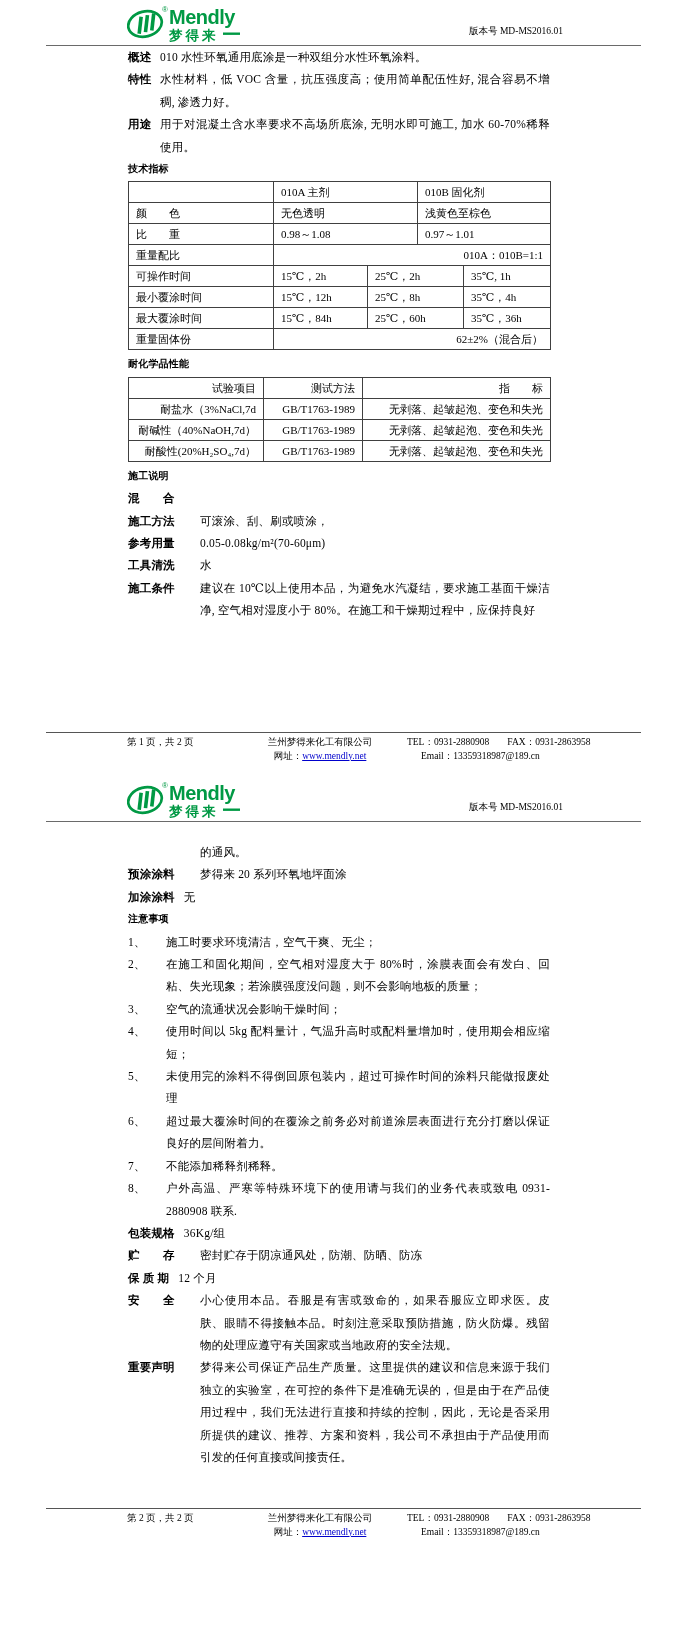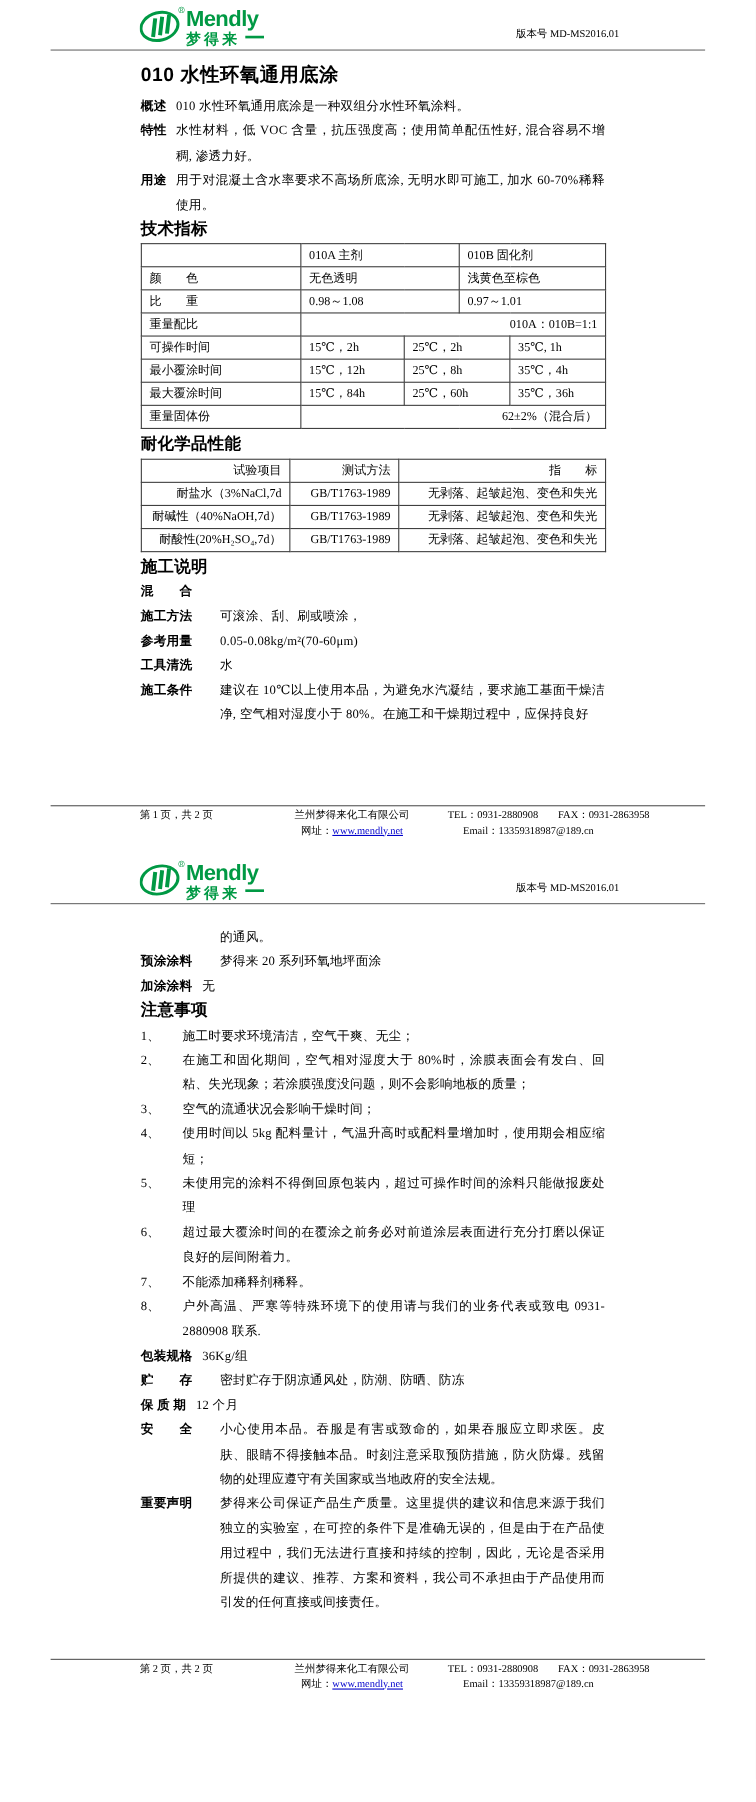--- a/index.html
+++ b/index.html
@@ -17,21 +17,21 @@
   
   .hdr { position:relative; height:45px; }
   .logo { position:absolute; left:127px; top:3px; }
   .version { position:absolute; right:124px; top:25px; font-size:9.5px; white-space:nowrap; }
   .hrule { border:none; border-top:1.5px solid #6a6a6a; margin:0 46px; height:0; }
 
   
   .content { padding:0 137px 0 128px; font-size:11.5px; line-height:22.4px; letter-spacing:0.2px; }
   h1.title { font-family:"Liberation Sans","DejaVu Sans",sans-serif; font-size:17.5px; letter-spacing:0.5px;
              margin:9px 0 5px 0; line-height:26px; font-weight:bold; }
-  h3.sec { font-size:15px; font-weight:bold; margin:0; line-height:22.4px; }
+  h3.sec { font-size:10px; font-weight:bold; margin:0; line-height:22.4px; }
 
   .sect, .kv, .note { display:flex; align-items:flex-start; }
   .lab { font-weight:bold; white-space:nowrap; }
   .sect > .lab { flex:0 0 32px; }
   .kv   > .lab { flex:0 0 72px; }
   .kv.tight > .lab { flex:0 0 auto; margin-right:9px; }
   .txt { flex:1; text-align:justify; }
   .note > .num { flex:0 0 38px; }
 
   
@@ -71,21 +71,20 @@
           <text x="42" y="21" style="fill:var(--green);font-family:'Liberation Sans',sans-serif;font-size:20px;font-weight:bold;letter-spacing:-0.5px">Mendly</text>
           <text x="42" y="37" style="fill:var(--green);font-size:13.5px;font-weight:bold;letter-spacing:3px">梦得来</text>
           <rect x="96" y="29.5" width="17" height="2.4" style="fill:var(--green)"></rect>
         </svg>
       </div>
       <div class="version">版本号 MD-MS2016.01</div>
     </div>
     <hr class="hrule">
 
     <div class="content">
-      <h1 class="title">010 水性环氧通用底涂</h1>
 
       <div class="sect">
         <div class="lab">概述</div>
         <div class="txt">010 水性环氧通用底涂是一种双组分水性环氧涂料。</div>
       </div>
       <div class="sect">
         <div class="lab">特性</div>
         <div class="txt">水性材料，低 VOC 含量，抗压强度高；使用简单配伍性好, 混合容易不增稠, 渗透力好。</div>
       </div>
       <div class="sect">

